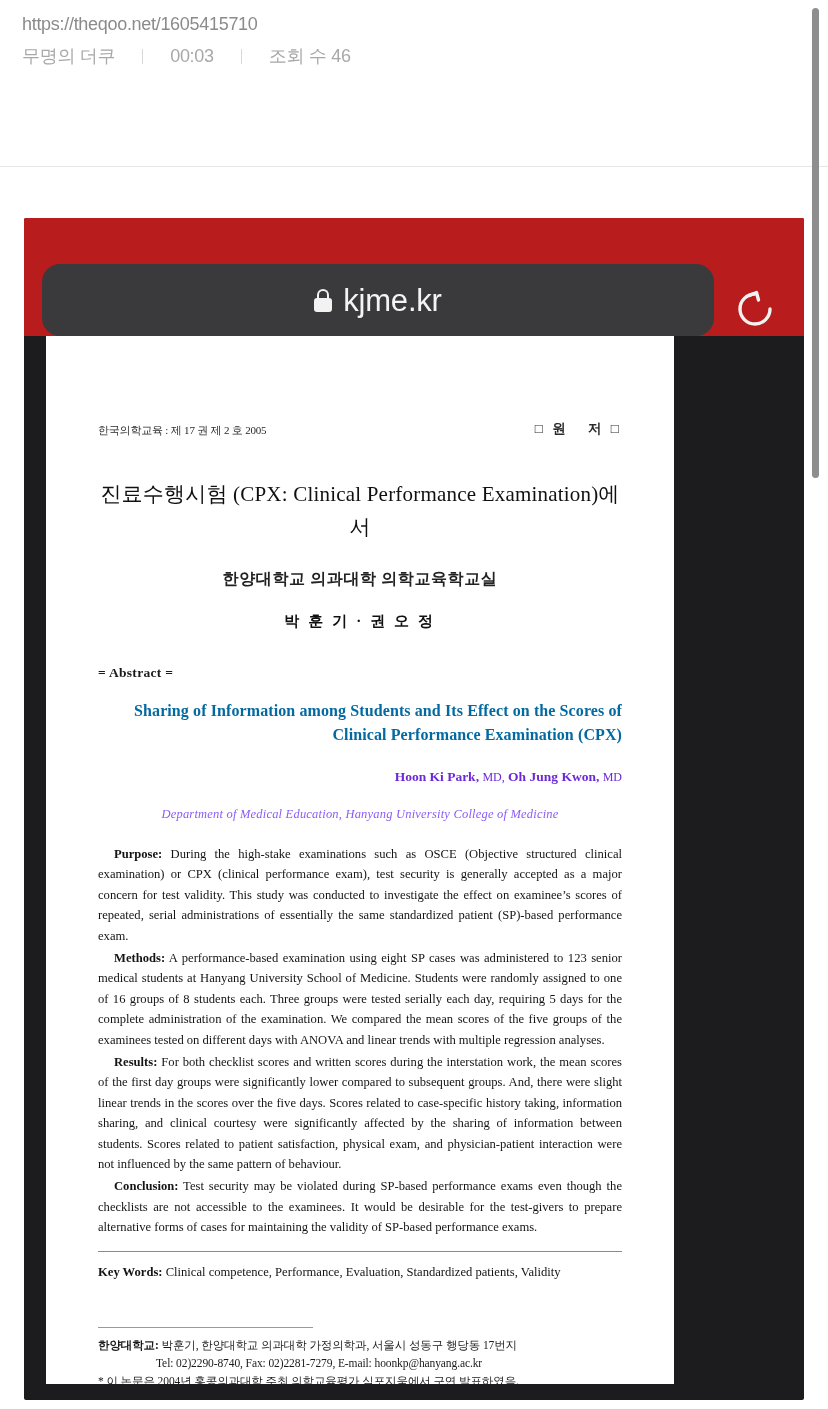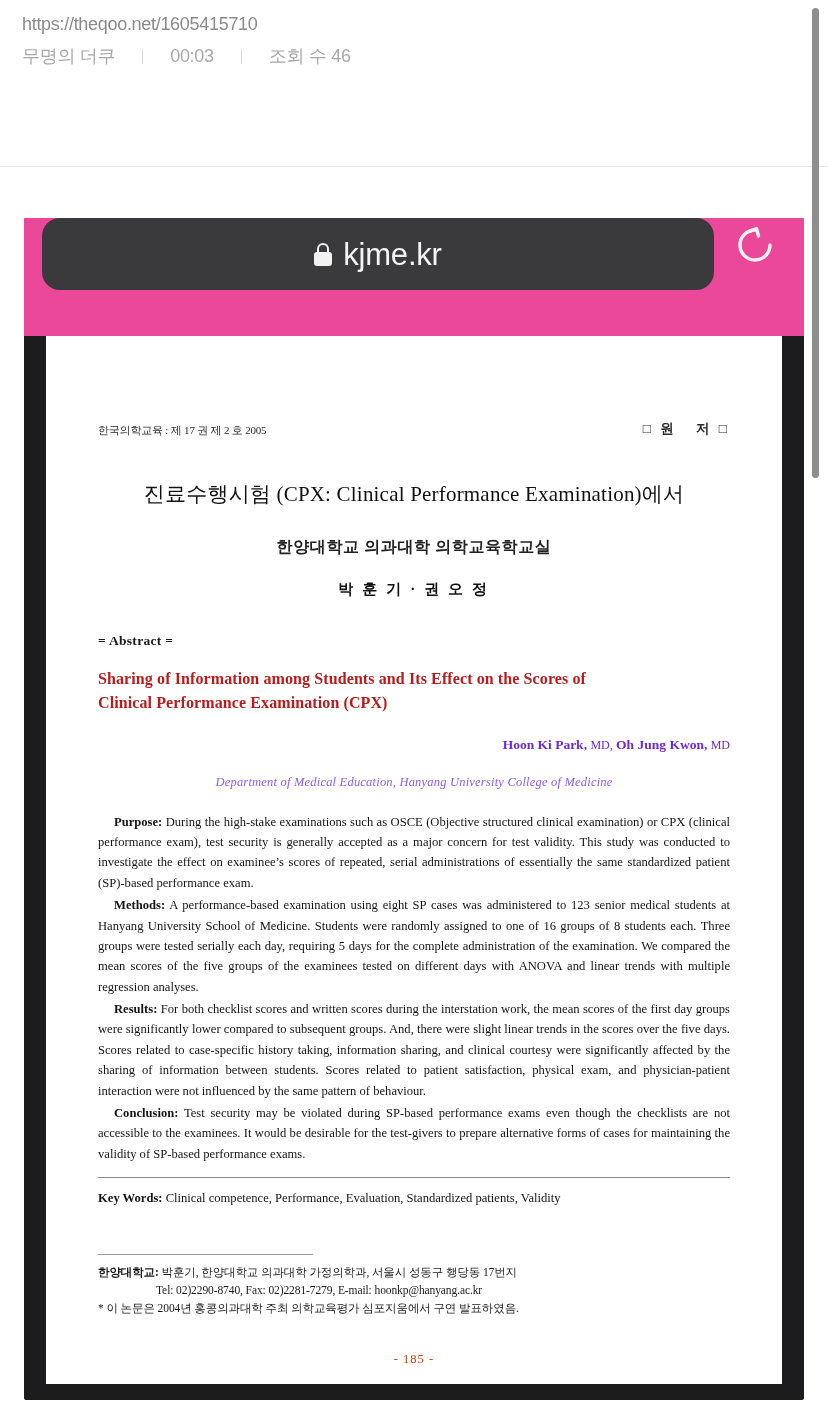--- a/index.html
+++ b/index.html
@@ -70,23 +70,23 @@
     left: 24px;
     top: 218px;
     width: 780px;
     height: 1182px;
     background: #1c1c1e;
     border-radius: 2px;
     overflow: hidden;
   }
   .browser-chrome {
     height: 118px;
-    background: #ec4899;
-    display: flex;
-    align-items: flex-start;
+    background: #b91c1c;
+    display: flex;
+    align-items: flex-end;
     padding: 0 18px;
     box-sizing: border-box;
   }
   .url-bar {
     flex: 1;
     height: 72px;
     background: #3a3a3c;
     border-radius: 18px;
     display: flex;
     align-items: center;
@@ -142,21 +142,21 @@
     margin-right: 4px;
   }
 
   
   .paper-frame {
     padding: 0 22px 22px 22px;
     box-sizing: border-box;
   }
   .paper {
     background: #ffffff;
-    width: 736px;
+    width: 628px;
     height: 1048px;
     box-sizing: border-box;
     padding: 84px 52px 0 52px;
     font-family: "Liberation Serif", "DejaVu Serif", serif;
     color: #1a1a1a;
     overflow: hidden;
   }
 
   .journal-line {
     display: flex;
@@ -201,25 +201,25 @@
   }
 
   .abstract-mark {
     font-size: 13.5px;
     font-weight: 700;
     color: #1a1a1a;
     margin: 0 0 18px 0;
     letter-spacing: 0.3px;
   }
   .en-title {
-    text-align: left;
+    text-align: right;
     font-size: 16px;
     font-weight: 700;
     line-height: 1.5;
-    color: #b91c1c;
+    color: #0369a1;
     margin: 0 0 22px 0;
     letter-spacing: 0.1px;
   }
   .en-authors {
     text-align: right;
     font-size: 13.5px;
     font-weight: 700;
     margin: 0 0 22px 0;
     color: #6d28d9;
   }

